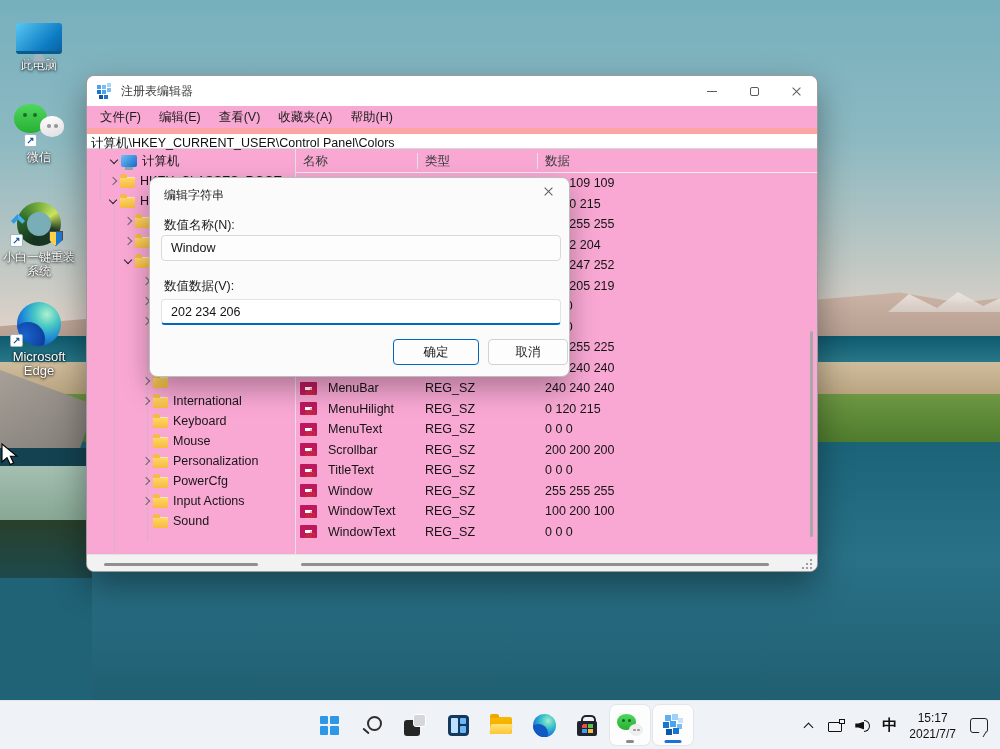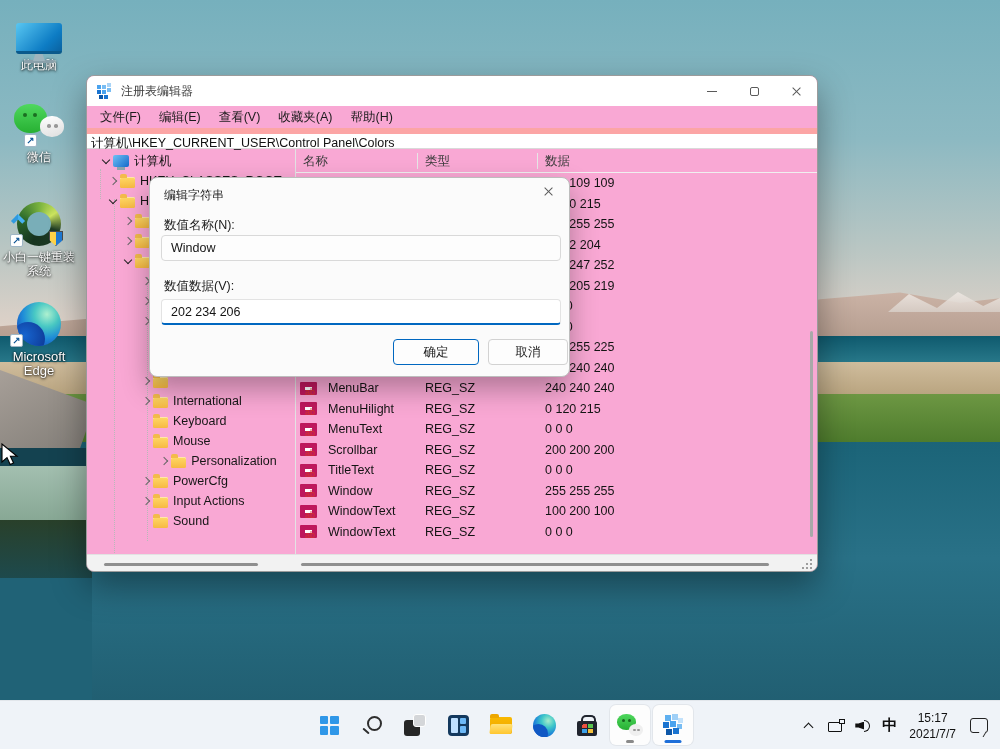--- a/index.html
+++ b/index.html
@@ -244,21 +244,21 @@
       <span>查看(V)</span>
       <span>收藏夹(A)</span>
       <span>帮助(H)</span>
     </div>
     <div class="addressbar">计算机\HKEY_CURRENT_USER\Control Panel\Colors</div>
     <div class="content">
       <div class="tree" id="tree">
         <div class="guide" style="left:13px;top:20px;height:30px"></div>
         <div class="guide" style="left:27px;top:50px;height:360px"></div>
         <div class="guide" style="left:60px;top:128px;height:264px"></div>
-      <div class="trow" style="padding-left: 12px;">
+      <div class="trow" style="padding-left: 20px;">
             <span class="exp open"></span>
             <span class="pcicon"></span>
             <span class="tlabel">计算机</span>
           </div>
           <div class="trow" style="padding-left: 19px;">
             <span class="exp closed"></span>
             <span class="folder"></span>
             <span class="tlabel">HKEY_CLASSES_ROOT</span>
           </div>
           <div class="trow" style="padding-left: 19px;">
@@ -319,21 +319,21 @@
           <div class="trow" style="padding-left: 52px;">
             <span class="exp "></span>
             <span class="folder"></span>
             <span class="tlabel">Keyboard</span>
           </div>
           <div class="trow" style="padding-left: 52px;">
             <span class="exp "></span>
             <span class="folder"></span>
             <span class="tlabel">Mouse</span>
           </div>
-          <div class="trow" style="padding-left: 52px; justify-content: center;">
+          <div class="trow" style="padding-left: 52px;">
             <span class="exp closed"></span>
             <span class="folder"></span>
             <span class="tlabel">Personalization</span>
           </div>
           <div class="trow" style="padding-left: 52px;">
             <span class="exp closed"></span>
             <span class="folder"></span>
             <span class="tlabel">PowerCfg</span>
           </div>
           <div class="trow" style="padding-left: 52px;">

